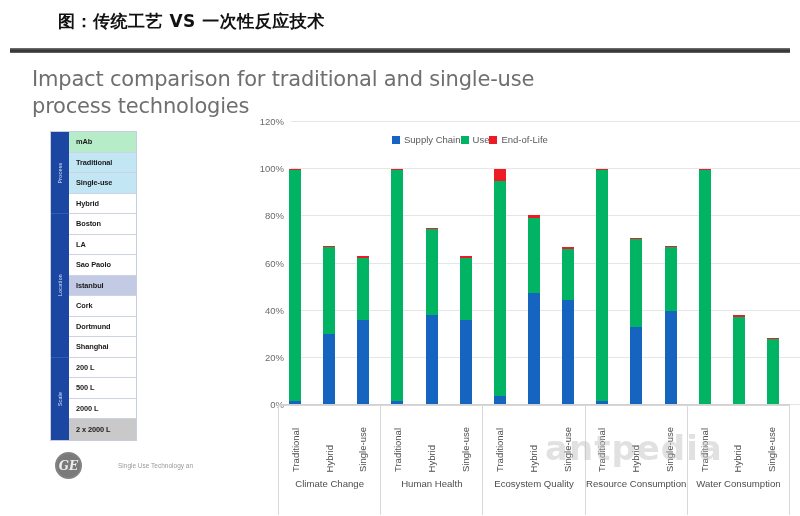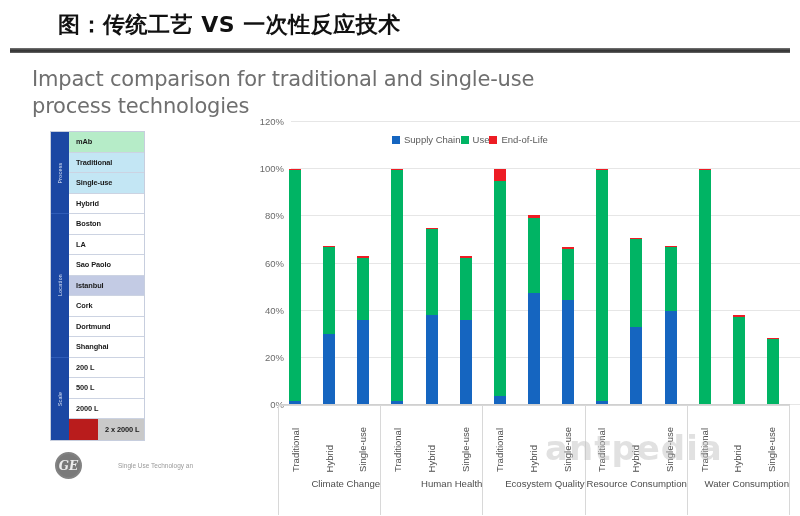--- a/index.html
+++ b/index.html
@@ -8,21 +8,21 @@
     width:800px; height:516px;
     background:#ffffff;
     font-family:"Liberation Sans", sans-serif;
     position:relative;
     overflow:hidden;
   }
 
   
   #doc-title {
     position:absolute; left:58px; top:10px;
-    font-size:22px; font-weight:bold; color:#111;
+    font-size:17px; font-weight:bold; color:#111;
     letter-spacing:.5px;
     font-family:"DejaVu Sans", sans-serif;
     white-space:nowrap;
     text-align:center;
   }
   #title-rule {
     position:absolute; left:10px; top:48px; width:780px; height:5px;
     background:linear-gradient(#777,#3a3a3a 45%,#2c2c2c 60%,#6c6c6c);
   }
 
@@ -30,24 +30,24 @@
   #slide-heading {
     position:absolute; left:32px; top:66px; width:520px;
     font-size:21px; line-height:27px; color:#6f6f6f;
     font-family:"DejaVu Sans", sans-serif;
     letter-spacing:-.2px;
   }
 
   
   #param-table {
     position:absolute; left:50px; top:131px;
-    width:95px;
+    width:87px;
     border:1px solid #c7cede;
     display:flex;
-    background:#b91c1c;
+    background:#1d4ed8;
   }
   #group-col { width:18px; display:flex; flex-direction:column; }
   .group-cell {
     background:#1b47a3;
     color:#dfe7f7;
     font-size:5.2px;
     letter-spacing:.3px;
     display:flex; align-items:center; justify-content:center;
     border-bottom:1px solid #2f5cb8;
   }
@@ -58,21 +58,21 @@
     height:20.5px;
     font-size:7.4px;
     color:#1a1a1a;
     font-weight:bold;
     display:flex; align-items:center;
     padding-left:7px;
     border-bottom:1px solid #ccd3e2;
     background:#ffffff;
     letter-spacing:-.1px;
   }
-  .row-cell:last-child { border-bottom:none;margin-left:29px; }
+  .row-cell:last-child { border-bottom:none; }
   .rc-green { background:#b6ecc8; }
   .rc-cyan  { background:#c3e6f4; }
   .rc-lilac { background:#c3cbe4; }
   .rc-gray  { background:#c9c9c9; }
 
   
   #footer { position:absolute; left:55px; top:452px; display:flex; align-items:center; }
   #ge-logo {
     width:27px; height:27px; border-radius:50%;
     background:#4e4e4e;
@@ -140,21 +140,21 @@
     display:flex; justify-content:space-around; align-items:flex-end;
   }
   .xtick {
     font-size:9.5px; color:#4e4e4e;
     writing-mode:vertical-rl; transform:rotate(180deg);
     white-space:nowrap;
     line-height:12px;
   }
   .xgroup-label {
     margin-top:6px;
-    font-size:9.6px; color:#4e4e4e; text-align:right; line-height:12px;
+    font-size:9.6px; color:#4e4e4e; text-align:center; line-height:12px;
     width:100%;
   }
 
   
   #watermark {
     position:absolute; left:545px; top:428px;
     font-size:34px; font-weight:bold; color:#bdbdbd;
     opacity:.45; letter-spacing:1px;
     font-family:"DejaVu Sans", sans-serif;
     pointer-events:none;

